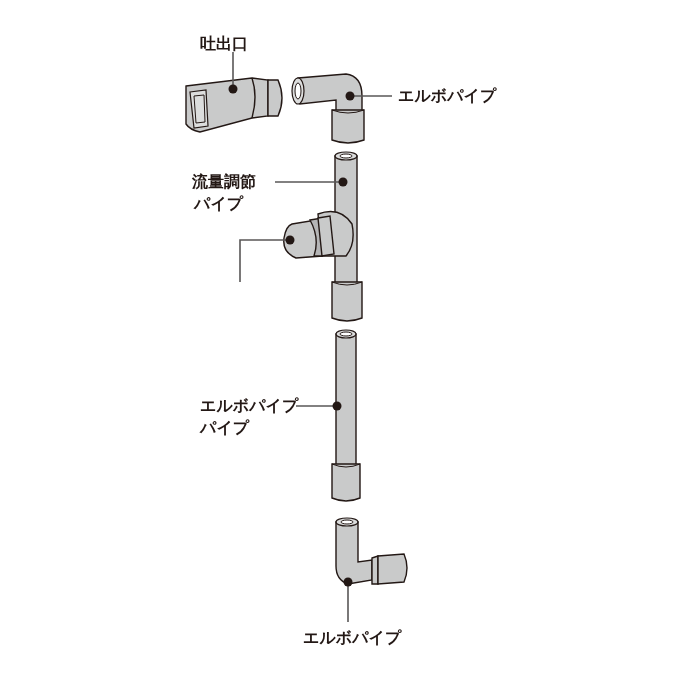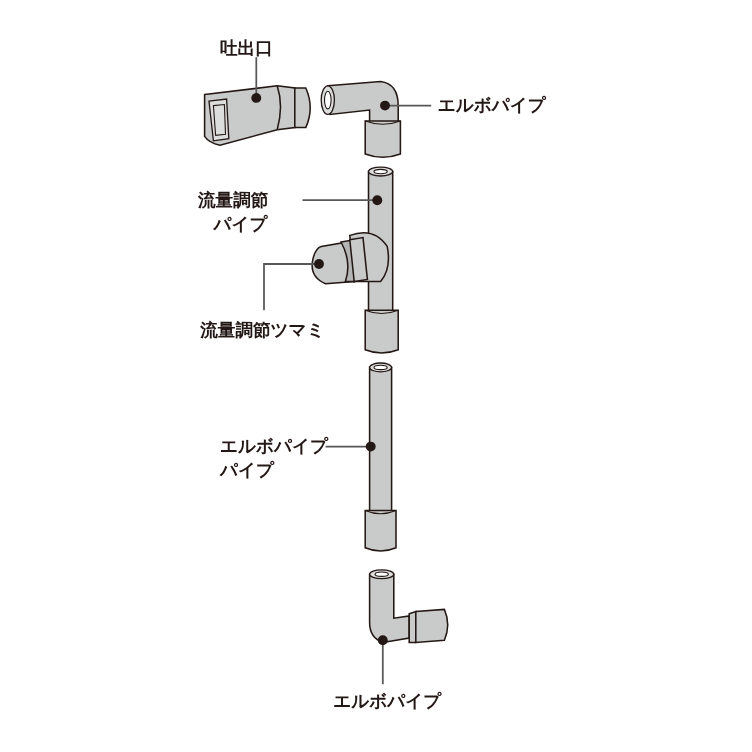--- a/index.html
+++ b/index.html
@@ -75,19 +75,18 @@
     <ellipse fill="#ffffff" stroke="#231815" stroke-width="1" cx="347" cy="522" rx="6" ry="2"></ellipse>
     <path class="part" d="M372 558 L378 556 L378 584 L372 584 Z"></path>
     <path class="part" d="M378 556 L404 554 Q410 568 404 582 L378 584 Z"></path>
   </g>
   <line class="leader" x1="348" y1="584" x2="348" y2="622"></line>
   <circle class="dot" cx="348" cy="582" r="4.5"></circle>
 </svg>
 
 <div class="label" style="left:200px;top:34px;">吐出口</div>
 <div class="label" style="left:398px;top:86px;">エルボパイプ</div>
-<div class="label" style="left:180px;top:172px;">流量調節</div>
+<div class="label" style="left:192px;top:172px;">流量調節</div>
 <div class="label" style="left:194px;top:194px;">パイプ</div>
-<div class="label" style="left:182px;top:290px;">流量調節ツマミ</div>
 <div class="label" style="left:200px;top:396px;">エルボパイプ</div>
 <div class="label" style="left:200px;top:418px;">パイプ</div>
 <div class="label" style="left:303px;top:628px;">エルボパイプ</div>
 </div>
 
 </body></html>

